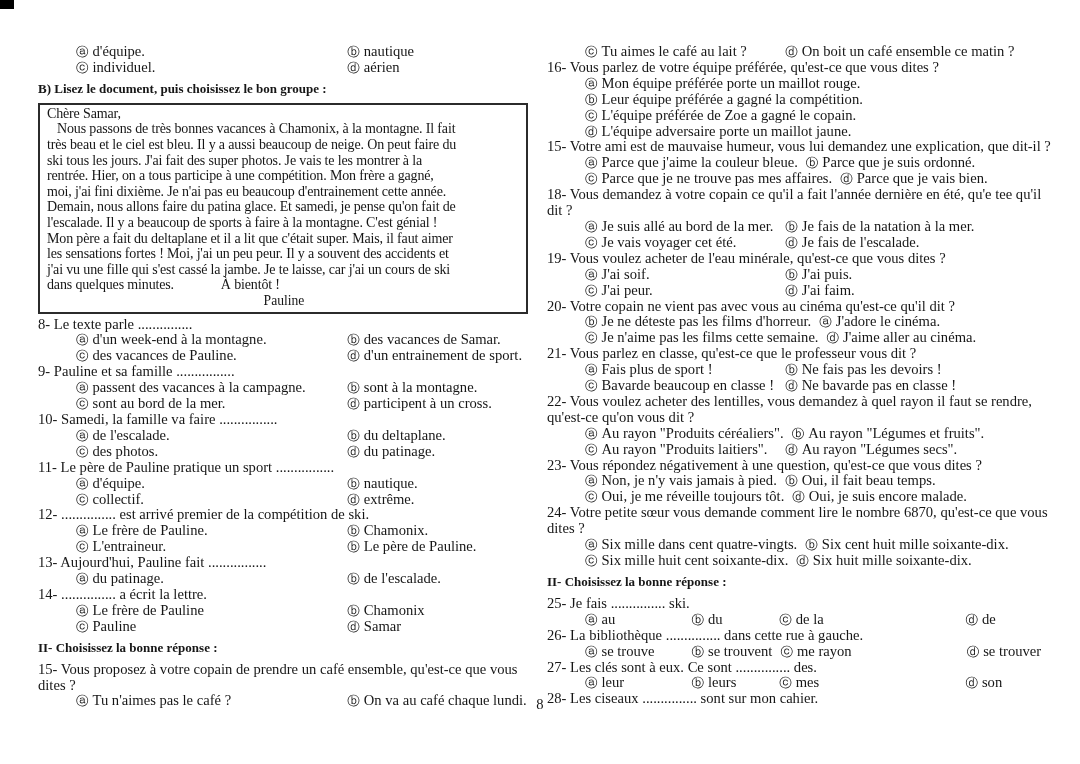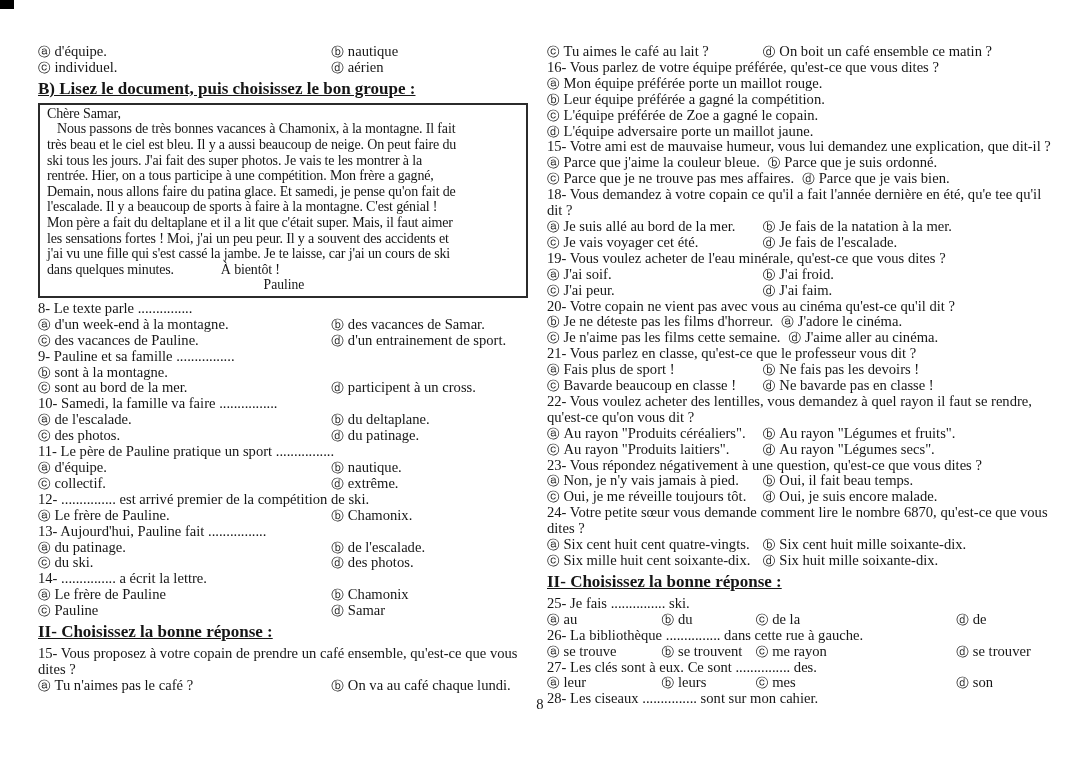--- a/index.html
+++ b/index.html
@@ -2,28 +2,28 @@
 <html><head>
 <meta charset="utf-8">
 <style>
   html,body{margin:0;padding:0;background:#e8e8e8;}
   .page{position:relative;width:1080px;height:764px;background:#ffffff;overflow:hidden;
         font-family:"Liberation Serif",serif;color:#161616;font-size:14.6px;line-height:15.9px;}
   .artifact{position:absolute;left:0;top:0;width:14px;height:9px;background:#000;}
   .col{position:absolute;top:44px;}
   #left-col{left:38px;width:492px;}
   #right-col{left:547px;width:507px;}
-  .sec-header{font-weight:bold;font-size:17px;line-height:22px;text-decoration:underline;
+  .sec-header{font-weight:bold;font-size:13px;line-height:22px;
               margin:2px 0 3px 0;white-space:nowrap;}
   .letter-box{border:2px solid #2b2b2b;margin:1px 2px 3px 0;padding:1px 5px 3px 7px;overflow:hidden;}
   .letter-line{white-space:pre;font-size:14px;line-height:15.6px;letter-spacing:-0.15px;}
   .letter-sig{text-align:center;font-size:13.6px;line-height:15.6px;}
   .q-text{line-height:15.9px;}
   .question{margin:0;}
-  .opt-row{display:flex;align-items:flex-start;}
+  .opt-row{display:flex;align-items:flex-start;margin-left:38px;}
   .opt{white-space:nowrap;padding-right:8px;}
   .opt-letter{padding-right:4px;font-family:"DejaVu Sans",sans-serif;font-size:12.5px;}
   #left-col .cols2 .opt:first-child{min-width:58%;}
   #right-col .cols2 .opt:first-child{min-width:41%;}
   .cols4 .opt:nth-child(1){min-width:21%;}
   .cols4 .opt:nth-child(2){min-width:17%;}
   .cols4 .opt:nth-child(3){min-width:38%;}
   .page-num{position:absolute;left:0;right:0;top:697px;text-align:center;font-size:14.6px;}
 </style>
 </head>
@@ -42,20 +42,21 @@
           <span class="opt"><span class="opt-letter">ⓓ</span><span class="opt-text">aérien</span></span>
         </div>
       </div>
       <div class="sec-header">B) Lisez le document, puis choisissez le bon groupe :</div>
       <div class="letter-box">
         <div class="letter-line">Chère Samar,</div>
         <div class="letter-line">   Nous passons de très bonnes vacances à Chamonix, à la montagne. Il fait</div>
         <div class="letter-line">très beau et le ciel est bleu. Il y a aussi beaucoup de neige. On peut faire du</div>
         <div class="letter-line">ski tous les jours. J'ai fait des super photos. Je vais te les montrer à la</div>
         <div class="letter-line">rentrée. Hier, on a tous participe à une compétition. Mon frère a gagné,</div>
+        <div class="letter-line">moi, j'ai fini dixième. Je n'ai pas eu beaucoup d'entrainement cette année.</div>
         <div class="letter-line">Demain, nous allons faire du patina glace. Et samedi, je pense qu'on fait de</div>
         <div class="letter-line">l'escalade. Il y a beaucoup de sports à faire à la montagne. C'est génial !</div>
         <div class="letter-line">Mon père a fait du deltaplane et il a lit que c'était super. Mais, il faut aimer</div>
         <div class="letter-line">les sensations fortes ! Moi, j'ai un peu peur. Il y a souvent des accidents et</div>
         <div class="letter-line">j'ai vu une fille qui s'est cassé la jambe. Je te laisse, car j'ai un cours de ski</div>
         <div class="letter-line">dans quelques minutes.              À bientôt !</div>
         <div class="letter-sig">Pauline</div>
       </div>
       <div class="question">
         <div class="q-text">8- Le texte parle ...............</div>
@@ -64,20 +65,21 @@
           <span class="opt"><span class="opt-letter">ⓑ</span><span class="opt-text">des vacances de Samar.</span></span>
         </div>
         <div class="opt-row cols2">
           <span class="opt"><span class="opt-letter">ⓒ</span><span class="opt-text">des vacances de Pauline.</span></span>
           <span class="opt"><span class="opt-letter">ⓓ</span><span class="opt-text">d'un entrainement de sport.</span></span>
         </div>
       </div>
       <div class="question">
         <div class="q-text">9- Pauline et sa famille ................</div>
         <div class="opt-row cols2">
+          <span class="opt"><span class="opt-letter">ⓐ</span><span class="opt-text">passent des vacances à la campagne.</span></span>
           <span class="opt"><span class="opt-letter">ⓑ</span><span class="opt-text">sont à la montagne.</span></span>
         </div>
         <div class="opt-row cols2">
           <span class="opt"><span class="opt-letter">ⓒ</span><span class="opt-text">sont au bord de la mer.</span></span>
           <span class="opt"><span class="opt-letter">ⓓ</span><span class="opt-text">participent à un cross.</span></span>
         </div>
       </div>
       <div class="question">
         <div class="q-text">10- Samedi, la famille va faire ................</div>
         <div class="opt-row cols2">
@@ -99,31 +101,31 @@
           <span class="opt"><span class="opt-letter">ⓒ</span><span class="opt-text">collectif.</span></span>
           <span class="opt"><span class="opt-letter">ⓓ</span><span class="opt-text">extrême.</span></span>
         </div>
       </div>
       <div class="question">
         <div class="q-text">12- ............... est arrivé premier de la compétition de ski.</div>
         <div class="opt-row cols2">
           <span class="opt"><span class="opt-letter">ⓐ</span><span class="opt-text">Le frère de Pauline.</span></span>
           <span class="opt"><span class="opt-letter">ⓑ</span><span class="opt-text">Chamonix.</span></span>
         </div>
+        <div class="opt-row cols2">
+          <span class="opt"><span class="opt-letter">ⓒ</span><span class="opt-text">L'entraineur.</span></span>
+          <span class="opt"><span class="opt-letter">ⓑ</span><span class="opt-text">Le père de Pauline.</span></span>
+        </div>
       </div>
       <div class="question">
         <div class="q-text">13- Aujourd'hui, Pauline fait ................</div>
         <div class="opt-row cols2">
           <span class="opt"><span class="opt-letter">ⓐ</span><span class="opt-text">du patinage.</span></span>
           <span class="opt"><span class="opt-letter">ⓑ</span><span class="opt-text">de l'escalade.</span></span>
         </div>
-        <div class="opt-row cols2">
-          <span class="opt"><span class="opt-letter">ⓒ</span><span class="opt-text">du ski.</span></span>
-          <span class="opt"><span class="opt-letter">ⓓ</span><span class="opt-text">des photos.</span></span>
-        </div>
       </div>
       <div class="question">
         <div class="q-text">14- ............... a écrit la lettre.</div>
         <div class="opt-row cols2">
           <span class="opt"><span class="opt-letter">ⓐ</span><span class="opt-text">Le frère de Pauline</span></span>
           <span class="opt"><span class="opt-letter">ⓑ</span><span class="opt-text">Chamonix</span></span>
         </div>
         <div class="opt-row cols2">
           <span class="opt"><span class="opt-letter">ⓒ</span><span class="opt-text">Pauline</span></span>
           <span class="opt"><span class="opt-letter">ⓓ</span><span class="opt-text">Samar</span></span>
@@ -179,21 +181,21 @@
         </div>
         <div class="opt-row cols2">
           <span class="opt"><span class="opt-letter">ⓒ</span><span class="opt-text">Je vais voyager cet été.</span></span>
           <span class="opt"><span class="opt-letter">ⓓ</span><span class="opt-text">Je fais de l'escalade.</span></span>
         </div>
       </div>
       <div class="question">
         <div class="q-text">19- Vous voulez acheter de l'eau minérale, qu'est-ce que vous dites ?</div>
         <div class="opt-row cols2">
           <span class="opt"><span class="opt-letter">ⓐ</span><span class="opt-text">J'ai soif.</span></span>
-          <span class="opt"><span class="opt-letter">ⓑ</span><span class="opt-text">J'ai froid.</span></span>
+          <span class="opt"><span class="opt-letter">ⓑ</span><span class="opt-text">J'ai puis.</span></span>
         </div>
         <div class="opt-row cols2">
           <span class="opt"><span class="opt-letter">ⓒ</span><span class="opt-text">J'ai peur.</span></span>
           <span class="opt"><span class="opt-letter">ⓓ</span><span class="opt-text">J'ai faim.</span></span>
         </div>
       </div>
       <div class="question">
         <div class="q-text">20- Votre copain ne vient pas avec vous au cinéma qu'est-ce qu'il dit ?</div>
         <div class="opt-row cols2">
           <span class="opt"><span class="opt-letter">ⓑ</span><span class="opt-text">Je ne déteste pas les films d'horreur.</span></span>
@@ -233,21 +235,21 @@
           <span class="opt"><span class="opt-letter">ⓑ</span><span class="opt-text">Oui, il fait beau temps.</span></span>
         </div>
         <div class="opt-row cols2">
           <span class="opt"><span class="opt-letter">ⓒ</span><span class="opt-text">Oui, je me réveille toujours tôt.</span></span>
           <span class="opt"><span class="opt-letter">ⓓ</span><span class="opt-text">Oui, je suis encore malade.</span></span>
         </div>
       </div>
       <div class="question">
         <div class="q-text">24- Votre petite sœur vous demande comment lire le nombre 6870, qu'est-ce que vous dites ?</div>
         <div class="opt-row cols2">
-          <span class="opt"><span class="opt-letter">ⓐ</span><span class="opt-text">Six cent huit cent quatre-vingts.</span></span>
+          <span class="opt"><span class="opt-letter">ⓐ</span><span class="opt-text">Six mille dans cent quatre-vingts.</span></span>
           <span class="opt"><span class="opt-letter">ⓑ</span><span class="opt-text">Six cent huit mille soixante-dix.</span></span>
         </div>
         <div class="opt-row cols2">
           <span class="opt"><span class="opt-letter">ⓒ</span><span class="opt-text">Six mille huit cent soixante-dix.</span></span>
           <span class="opt"><span class="opt-letter">ⓓ</span><span class="opt-text">Six huit mille soixante-dix.</span></span>
         </div>
       </div>
       <div class="sec-header">II- Choisissez la bonne réponse :</div>
       <div class="question">
         <div class="q-text">25- Je fais ............... ski.</div>

